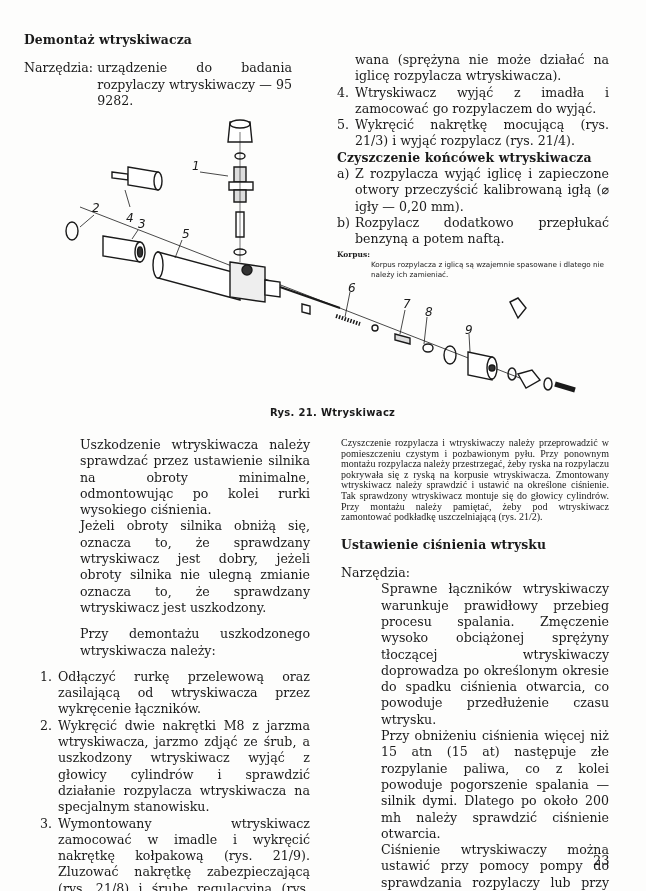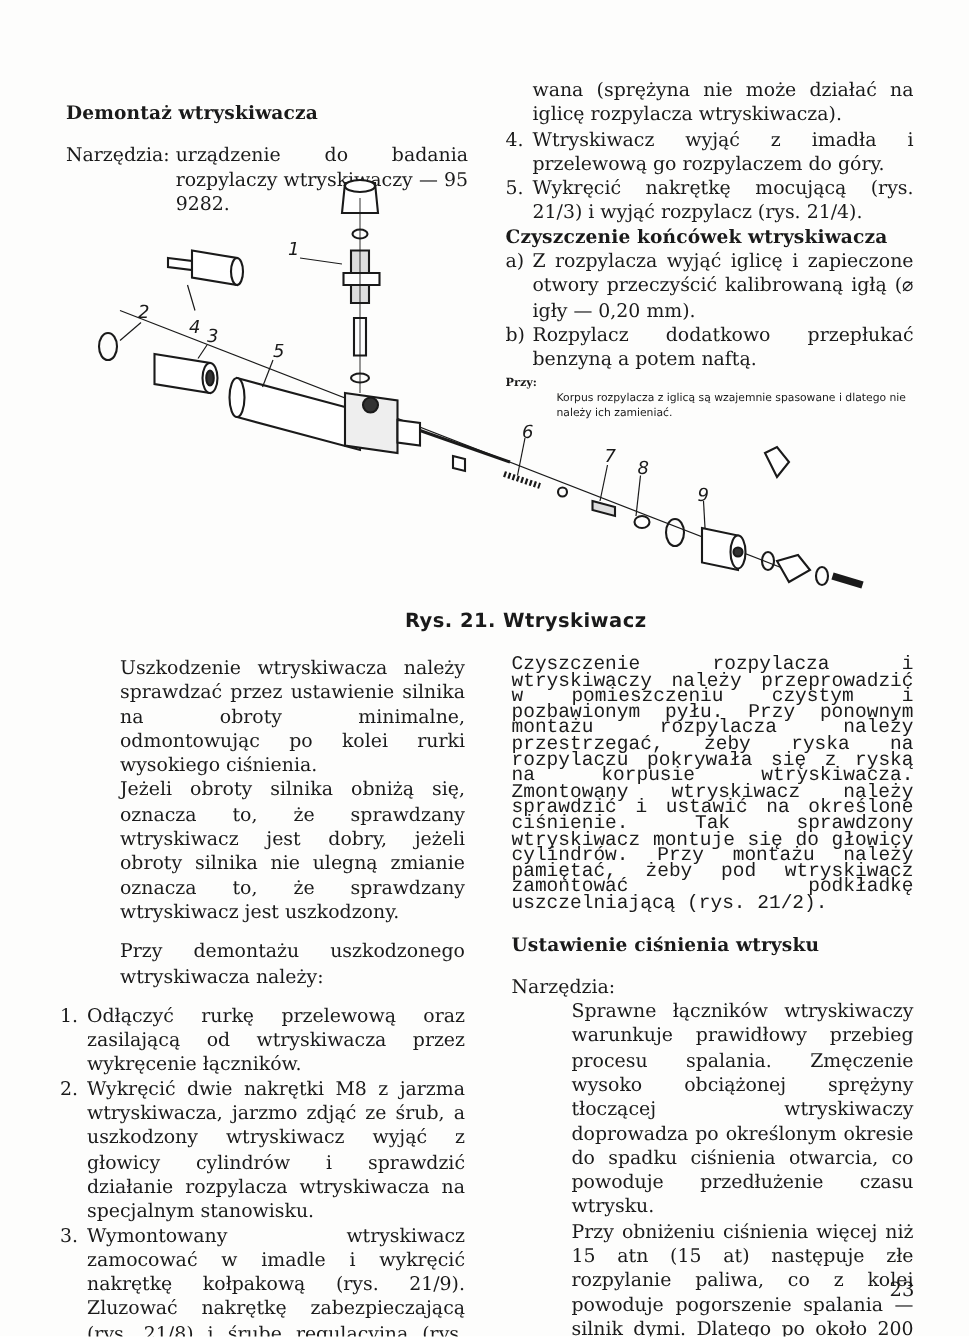--- a/index.html
+++ b/index.html
@@ -1,36 +1,36 @@
 <!DOCTYPE html>
 <html><head>
 <meta charset="utf-8">
 <style>
   html, body { margin: 0; padding: 0; background: #ffffff; }
   body { width: 646px; height: 891px; position: relative; overflow: hidden;
          font-family: "DejaVu Serif", serif; color: #1a1a1a; }
   .page { position: absolute; inset: 0; background: #fdfdfc; }
   .col { position: absolute; font-size: 12.6px; line-height: 16.3px; }
-  .col-left-top { left: 44px; top: 32px; width: 268px; margin-top: 35px; }
+  .col-left-top { left: 24px; top: 32px; width: 268px; }
   .col-right-top { left: 337px; top: 32px; width: 272px; }
   .col-left-bot { left: 40px; top: 437px; width: 270px; }
   .col-right-bot { left: 341px; top: 438px; width: 268px; }
   .heading { font-weight: bold; font-size: 12.4px; letter-spacing: 0.1px; }
   .tools { display: flex; margin-top: 12px; }
   .tools .lbl { white-space: nowrap; padding-right: 4px; }
   .tools .val { flex: 1; text-align: justify; }
   .para { text-align: justify; margin-left: 40px; }
   .num-item { display: flex; }
   .num-item .n { width: 18px; flex-shrink: 0; }
   .num-item .t { flex: 1; text-align: justify; }
   .indent { padding-left: 18px; text-align: justify; margin-top: 20px; }
   .uwaga-label { font-weight: bold; font-size: 7.5px; line-height: 10px; margin-top: 2px; }
   .uwaga-text { font-size: 7.2px; line-height: 10px; padding-left: 34px; font-family: "DejaVu Sans", sans-serif; }
-  .small-block { font-family: Liberation Mono, monospace; font-size: 13px; line-height: 10.6px; text-align: justify; }
-  .caption { position: absolute; left: 270px; top: 407px; font-size: 13px; font-weight: bold;
+  .small-block { font-family: Liberation Serif, serif; font-size: 10px; line-height: 10.6px; text-align: justify; }
+  .caption { position: absolute; left: 270px; top: 407px; font-size: 10px; font-weight: bold;
              font-family: "DejaVu Sans", sans-serif; letter-spacing: 0.3px; }
   .page-number { position: absolute; left: 593px; top: 853px; font-size: 13px; }
   .figure { position: absolute; left: 40px; top: 112px; width: 600px; height: 290px; }
   .figure svg { width: 100%; height: 100%; }
   .figlabel { font-family: "DejaVu Sans", sans-serif; font-style: italic; font-size: 12px; }
   .spacer { height: 10px; }
 </style>
 </head>
 <body>
 
@@ -41,36 +41,36 @@
     <div class="tools">
       <span class="lbl">Narzędzia:</span>
       <span class="val">urządzenie do badania rozpylaczy wtryskiwaczy — 95 9282.</span>
     </div>
   </div>
 
   <div class="col col-right-top">
     <div class="indent">wana (sprężyna nie może działać na iglicę rozpylacza wtryskiwacza).</div>
     <div class="num-item">
       <span class="n">4.</span>
-      <span class="t">Wtryskiwacz wyjąć z imadła i przelewową go rozpylaczem do góry.</span>
+      <span class="t">Wtryskiwacz wyjąć z imadła i zamocować go rozpylaczem do wyjąć.</span>
     </div>
     <div class="num-item">
       <span class="n">5.</span>
       <span class="t">Wykręcić nakrętkę mocującą (rys. 21/3) i wyjąć rozpylacz (rys. 21/4).</span>
     </div>
     <div class="heading">Czyszczenie końcówek wtryskiwacza</div>
     <div class="num-item">
       <span class="n">a)</span>
       <span class="t">Z rozpylacza wyjąć iglicę i zapieczone otwory przeczyścić kalibrowaną igłą (⌀ igły — 0,20 mm).</span>
     </div>
     <div class="num-item">
       <span class="n">b)</span>
       <span class="t">Rozpylacz dodatkowo przepłukać benzyną a potem naftą.</span>
     </div>
-    <div class="uwaga-label">Przy:</div>
+    <div class="uwaga-label">Korpus:</div>
     <div class="uwaga-text">Korpus rozpylacza z iglicą są wzajemnie spasowane i dlatego nie należy ich zamieniać.</div>
   </div>
 
   <div class="figure">
     <svg viewBox="0 0 600 290">
       <g stroke="#1a1a1a" fill="none" stroke-width="1.4">
 
         <line x1="40" y1="95" x2="490" y2="270" stroke-width="0.8"></line>
 
         <ellipse cx="32" cy="119" rx="6" ry="9"></ellipse>

